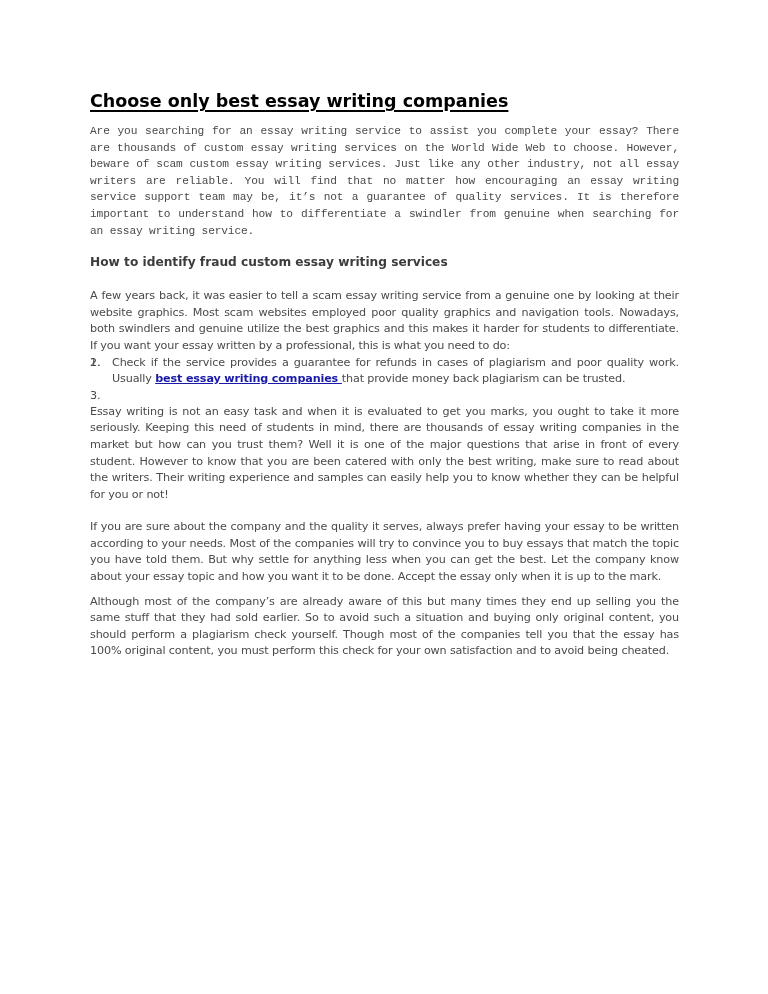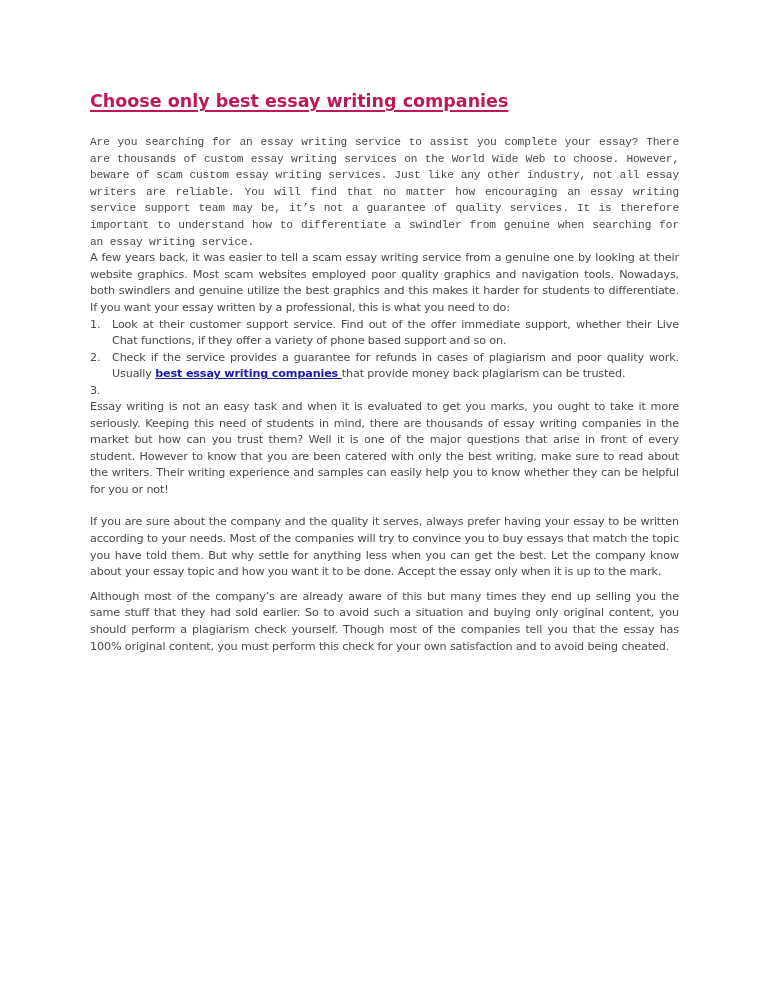--- a/index.html
+++ b/index.html
@@ -17,25 +17,25 @@
     .page {
       position: absolute;
       left: 90px;
       top: 88px;
       width: 589px;
     }
     .title {
       font-family: "DejaVu Sans", sans-serif;
       font-weight: bold;
       font-size: 17.5px;
-      color: #be185d;
+      color: #000000;
       text-decoration: underline;
       text-decoration-thickness: 2px;
       text-underline-offset: 3px;
-      margin: 0 0 20px 0;
+      margin: 0 0 9px 0;
       letter-spacing: 0px;
       line-height: 26px;
     }
     .para {
       font-family: "DejaVu Sans", sans-serif;
       font-size: 11.2px;
       color: #4a4a4a;
       line-height: 16.6px;
       text-align: justify;
       margin: 0;
@@ -80,27 +80,29 @@
     .gap-sm { height: 8px; }
   </style>
 </head>
 <body>
 
 <div class="page">
   <h1 class="title">Choose only best essay writing companies</h1>
 
   <p class="para p1">Are you searching for an essay writing service to assist you complete your essay? There are thousands of custom essay writing services on the World Wide Web to choose. However, beware of scam custom essay writing services. Just like any other industry, not all essay writers are reliable. You will find that no matter how encouraging an essay writing service support team may be, it’s not a guarantee of quality services.  It is therefore important to understand how to differentiate a swindler from genuine when searching for an essay writing service.</p>
 
+  <div class="h2wrap">
+    <h2 class="subhead">How to identify fraud custom essay writing services</h2>
+  </div>
 
   <p class="para">A few years back, it was easier to tell a scam essay writing service from a genuine one by looking at their website graphics. Most scam websites employed poor quality graphics and navigation tools. Nowadays, both swindlers and genuine utilize the best graphics and this makes it harder for students to differentiate. If you want your essay written by a professional, this is what you need to do:</p>
 
   <ol class="list">
     <li>
       <span class="num">1.</span>
-      <span>Look at their customer support service. Find out of the offer immediate support, whether their Live Chat functions, if they offer a variety of phone based support and so on.</span>
     </li>
     <li>
       <span class="num">2.</span>
       <span>Check if the service provides a guarantee for refunds in cases of plagiarism and poor quality work. Usually </span><a class="link" href="#">best essay writing companies </a><span>that provide money back plagiarism can be trusted.</span>
     </li>
     <li>
       <span class="num">3.</span>
     </li>
   </ol>
 

